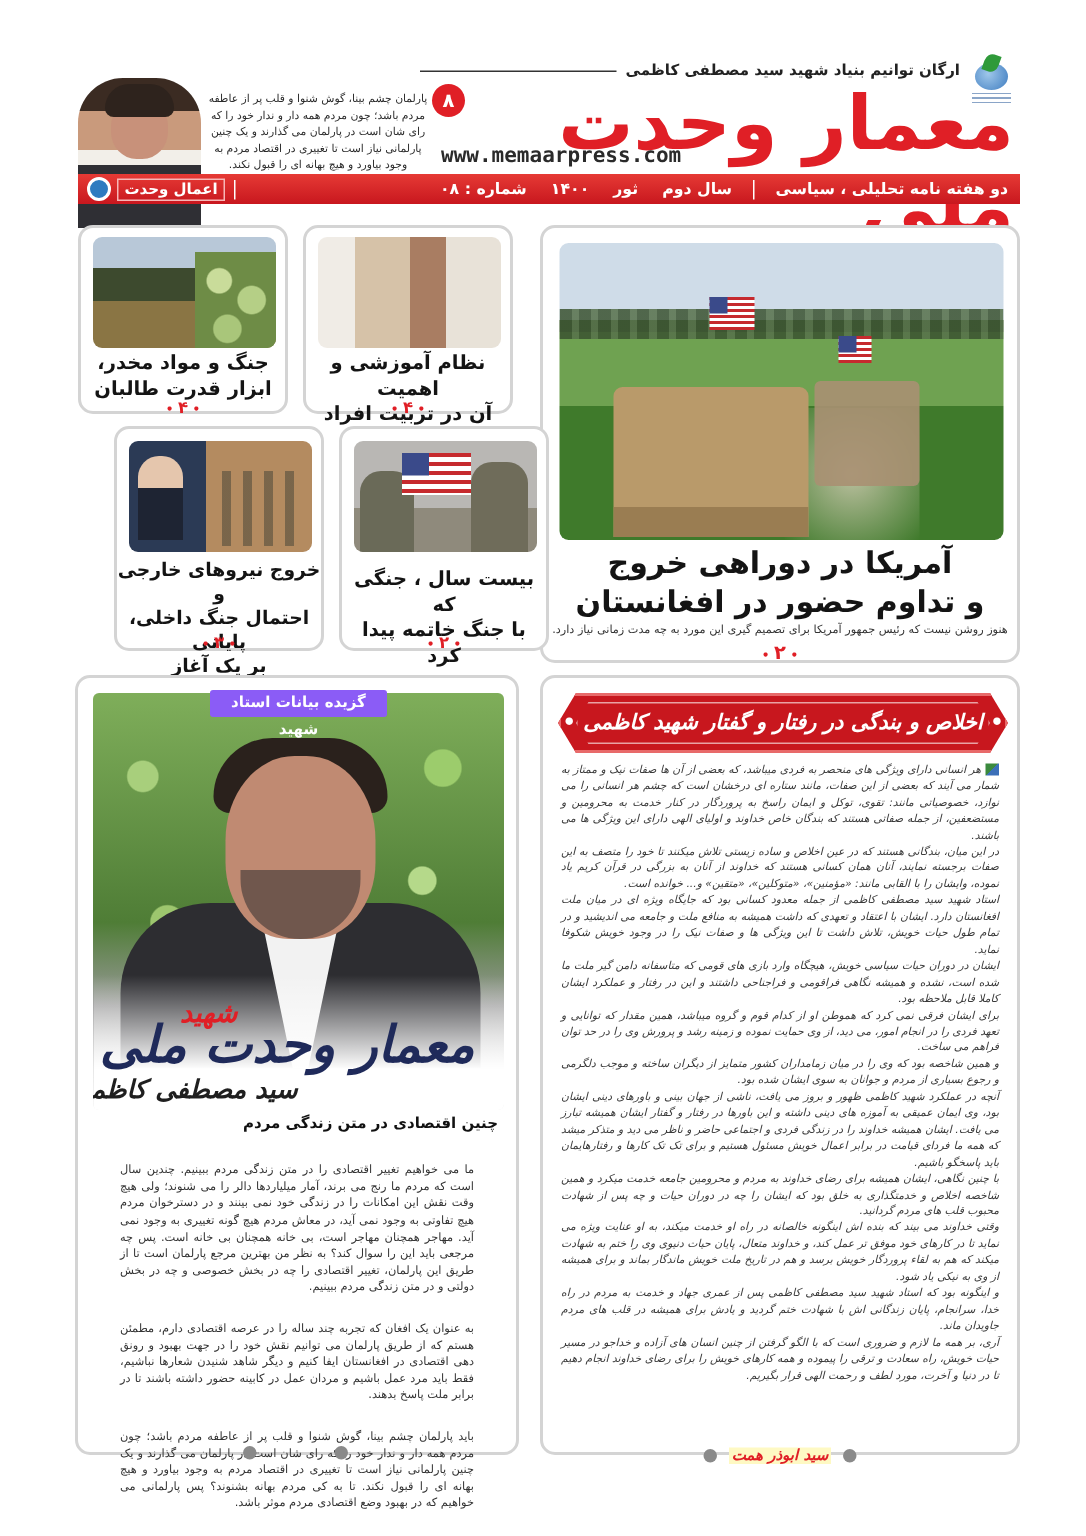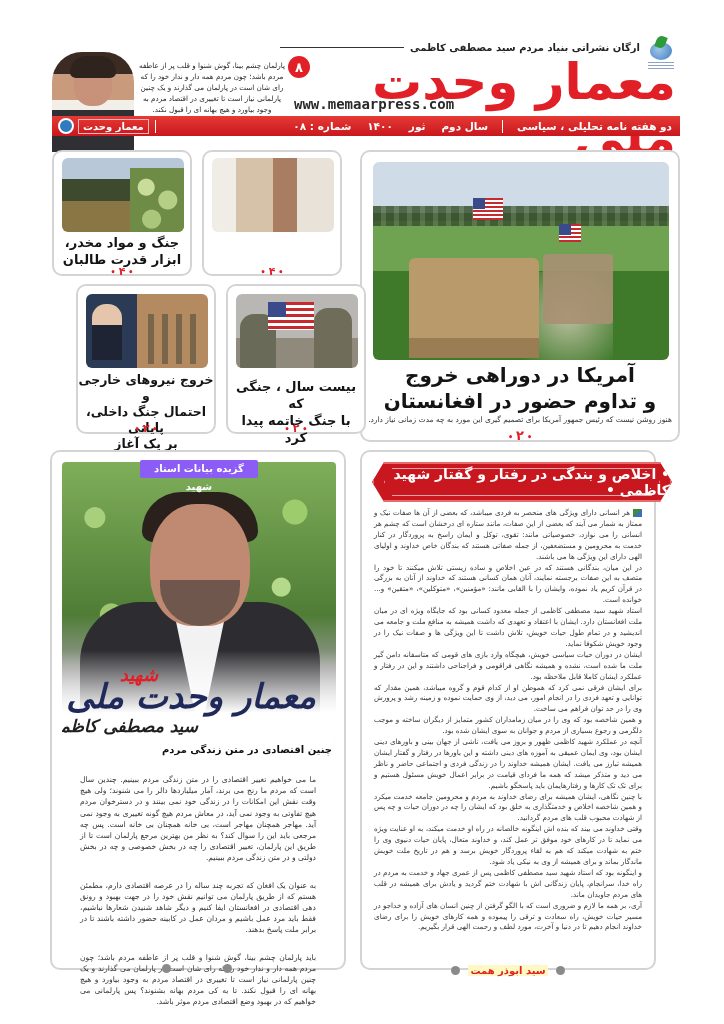--- a/index.html
+++ b/index.html
@@ -91,40 +91,40 @@
   .feature .calli-1 { position: absolute; right: 20px; top: 214px; font-family: "DejaVu Serif", serif; font-style: italic; font-weight: bold; font-size: 34px; color: #1f2a5a; white-space: nowrap; }
   .feature .calli-2 { position: absolute; right: 178px; top: 202px; font-family: "DejaVu Serif", serif; font-style: italic; font-weight: bold; font-size: 18px; color: #e01f26; }
   .feature .calli-3 { position: absolute; right: 138px; top: 254px; font-family: "DejaVu Serif", serif; font-style: italic; font-weight: bold; font-size: 17px; color: #1f1f1f; white-space: nowrap; }
   .feature .subhead { position: absolute; right: 12px; top: 292px; font-size: 10px; font-weight: bold; color: #111; }
   .feature .body { position: absolute; left: 12px; right: 12px; top: 306px; font-size: 7.6px; line-height: 11.2px; color: #333; text-align: justify; }
   .feature .body p { margin: 16px; }
   .feature .foot { position: absolute; left: 110px; bottom: -6px; width: 70px; height: 10px; display: flex; justify-content: space-between; }
   .dot { width: 9px; height: 9px; border-radius: 50%; background: #8a8a8a; display: inline-block; }
 
   
-  .article { left: 360px; top: 450px; width: 296px; height: 520px; }
+  .article { left: 360px; top: 450px; width: 320px; height: 520px; font-style: italic; }
   .article .banner { position: absolute; left: 10px; top: 10px; width: 300px; height: 40px; background: #c8171e; border: 2px solid #e86a6a; clip-path: polygon(4% 0, 96% 0, 100% 50%, 96% 100%, 4% 100%, 0 50%); color: #fff; font-size: 14px; font-weight: bold; display: flex; align-items: center; justify-content: center; }
   .article .banner .inner { position: absolute; inset: 4px 10px; border: 1px solid rgba(255,255,255,0.6); clip-path: polygon(3% 0, 97% 0, 100% 50%, 97% 100%, 3% 100%, 0 50%); }
   .article .body { position: absolute; left: 12px; right: 12px; top: 56px; font-size: 7.2px; line-height: 10.9px; color: #3a3a3a; text-align: justify; }
   .article .body p { margin: 0; }
   .article .body .lead-icon { display: inline-block; width: 9px; height: 8px; background: linear-gradient(135deg, #3b8a3e 50%, #3b6fb8 50%); margin-left: 3px; vertical-align: middle; }
   .article .byline { position: absolute; left: 0; right: 0; bottom: -8px; display: flex; justify-content: center; align-items: center; }
   .article .byline .name { color: #e01f26; font-size: 10px; font-weight: bold; margin: 0 8px; background: #fef9c3; padding: 0 2px; }
 </style>
 </head>
 <body>
 
 <header class="masthead">
   <div class="emblem">
     <div class="globe"></div>
       <div class="leaf"></div>
       <div class="sub"></div>
   </div>
   <div class="org-line">
-    <span class="org-text">ارگان نشراتی بنیاد مردم سید مصطفی کاظمی</span>
+    <span class="org-text">ارگان توانیم بنیاد شهید سید مصطفی کاظمی</span>
     <span class="rule"></span>
   </div>
   <div class="logo-title">معمار وحدت ملی</div>
   <div class="issue-badge">۸</div>
   <div class="website">www.memaarpress.com</div>
 
   <div class="quote-box">
     <div class="portrait">
       <div class="face"></div>
         <div class="hair"></div>
@@ -135,21 +135,21 @@
   <div class="redbar">
     <span class="seg">دو هفته نامه تحلیلی ، سیاسی</span>
     <span class="pipe"></span>
     <span class="seg">سال دوم</span>
     <span class="seg">ثور</span>
     <span class="seg">۱۴۰۰</span>
     <span class="seg">شماره : ۰۸</span>
     <span class="spacer"></span>
     <span class="pipe"></span>
     <span class="mini-logo">
-      <span class="mini-text">معمار وحدت</span>
+      <span class="mini-text">اعمال وحدت</span>
       <span class="seal"></span>
     </span>
   </div>
 </header>
 
 <article class="card lead">
   <div class="photo">
     <div class="tree-line"></div>
     <div class="dust"></div>
     <div class="vehicle2"></div>
@@ -160,20 +160,24 @@
   <div class="headline">
     <div>آمریکا در دوراهی خروج</div>
     <div>و تداوم حضور در افغانستان</div>
   </div>
   <div class="subline">هنوز روشن نیست که رئیس جمهور آمریکا برای تصمیم گیری این مورد به چه مدت زمانی نیاز دارد.</div>
   <div class="pg">۲</div>
 </article>
 
 <article class="card small" style="left:202px;top:150px;">
   <div class="photo p-students"></div>
+  <div class="headline">
+    <div>نظام آموزشی و اهمیت</div>
+    <div>آن در تربیت افراد</div>
+  </div>
   <div class="pg">۴</div>
 </article>
 
 <article class="card small" style="left:52px;top:150px;">
   <div class="photo p-market">
       <div class="melons"></div>
     </div>
   <div class="headline">
     <div>جنگ و مواد مخدر،</div>
     <div>ابزار قدرت طالبان</div>

